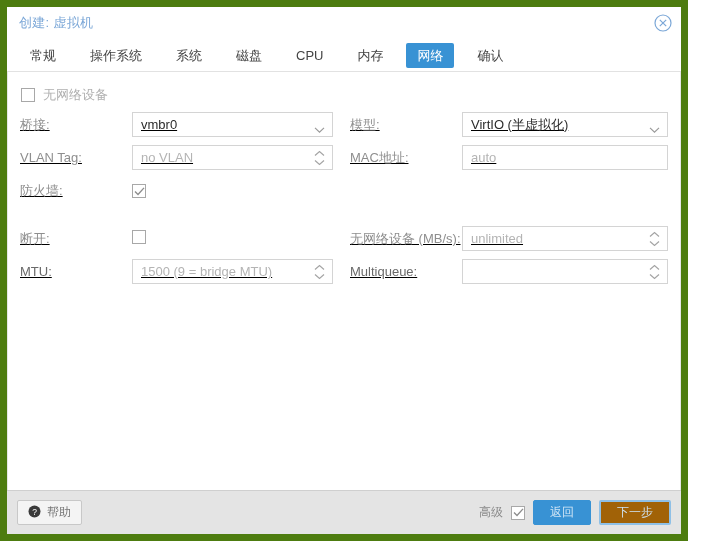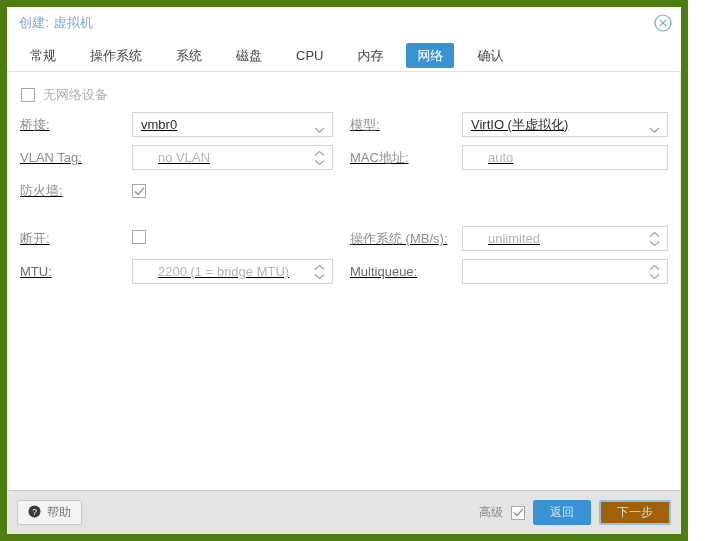--- a/index.html
+++ b/index.html
@@ -131,21 +131,21 @@
     border: 1px solid #d4d4d4;
     background: #ffffff;
     display: flex;
     align-items: center;
     padding: 0 22px 0 8px;
     font-size: 13px;
     position: relative;
     cursor: text;
   }
   .field .val { color: #2b2b2b; font-size: 13px; }
-  .field .ph  { color: #b4b4b4; font-size: 13px; margin-left: 17px; }
+  .field .ph  { color: #b4b4b4; font-size: 13px; }
   .field.empty { padding-right: 22px; }
 
   .arrow-down {
     position: absolute;
     right: 7px;
     top: 50%;
     transform: translateY(-50%);
     width: 11px;
     height: 7px;
   }
@@ -343,39 +343,39 @@
           <span class="flabel">断开:</span>
           <div class="fctl">
             <span class="cbox"></span>
           </div>
         </div>
 
         <div class="frow">
           <span class="flabel dark">MTU:</span>
           <div class="fctl">
             <div class="field">
-              <span class="ph">2200 (1 = bridge MTU)</span>
+              <span class="ph">1500 (9 = bridge MTU)</span>
               <span class="spinner">
                 <svg width="11" height="6" viewBox="0 0 11 6">
                     <path d="M1 5 L5.5 1 L10 5" fill="none" stroke="#a5a5a5" stroke-width="1.2"></path>
                   </svg>
                 <svg width="11" height="6" viewBox="0 0 11 6">
                     <path d="M1 1 L5.5 5 L10 1" fill="none" stroke="#a5a5a5" stroke-width="1.2"></path>
                   </svg>
               </span>
             </div>
           </div>
         </div>
 
       </div>
 
       <div class="col right">
 
         <div class="frow">
-          <span class="flabel">操作系统 (MB/s):</span>
+          <span class="flabel">无网络设备 (MB/s):</span>
           <div class="fctl">
             <div class="field">
               <span class="ph">unlimited</span>
               <span class="spinner">
                 <svg width="11" height="6" viewBox="0 0 11 6">
                     <path d="M1 5 L5.5 1 L10 5" fill="none" stroke="#a5a5a5" stroke-width="1.2"></path>
                   </svg>
                 <svg width="11" height="6" viewBox="0 0 11 6">
                     <path d="M1 1 L5.5 5 L10 1" fill="none" stroke="#a5a5a5" stroke-width="1.2"></path>
                   </svg>

